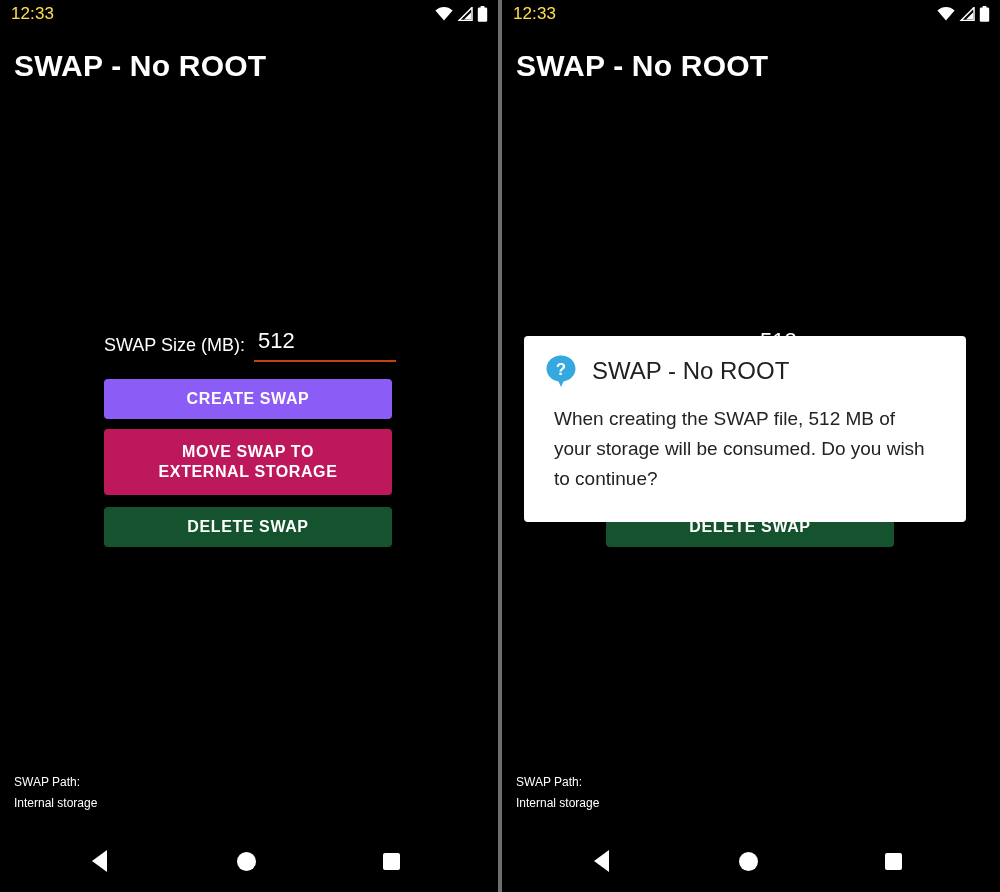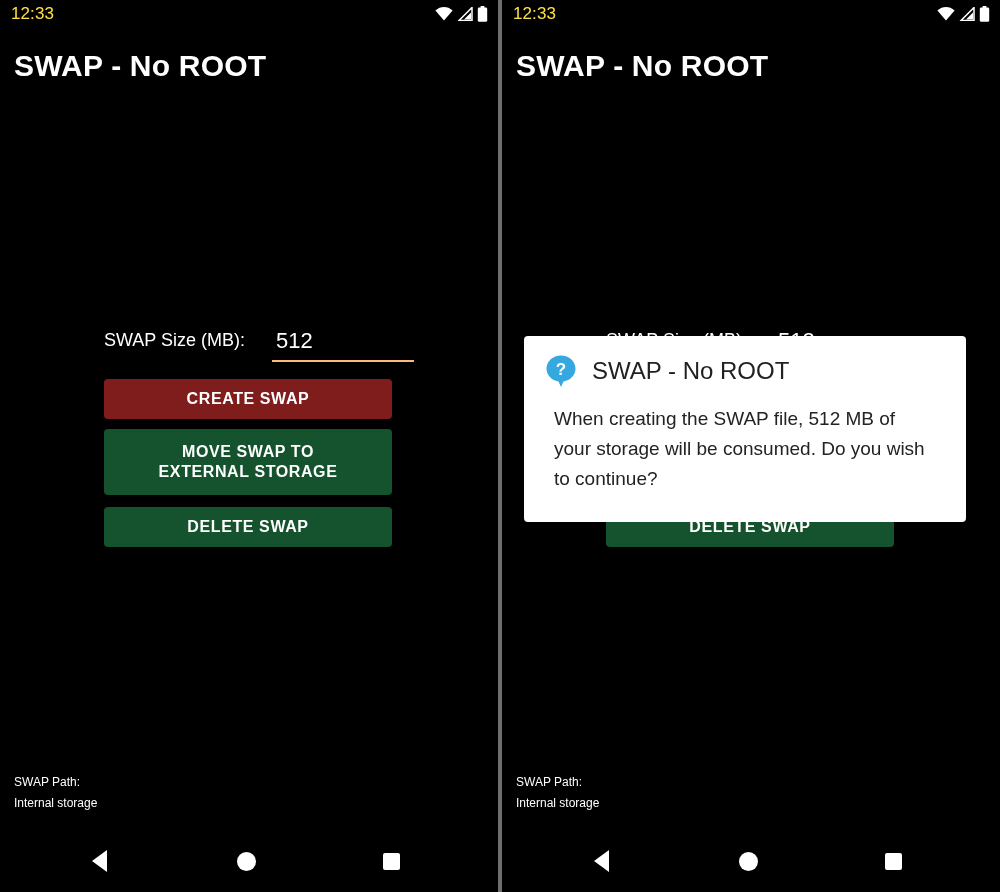--- a/index.html
+++ b/index.html
@@ -84,34 +84,33 @@
     line-height: 36px;
     white-space: nowrap;
   }
 
   
   .swap-size-row {
     position: absolute;
     left: 104px;
     top: 328px;
     display: flex;
-    align-items: flex-start;
-    gap: 18px;
+    align-items: center;
   }
   .swap-size-label {
     color: #ffffff;
     font-size: 18px;
     line-height: 24px;
     white-space: nowrap;
   }
   .swap-size-field {
     position: relative;
     margin-left: 9px;
     width: 142px;
-    border-bottom: 2px solid #fdba74;
+    border-bottom: 2px solid #c2410c;
     padding-bottom: 6px;
   }
   .swap-size-value {
     color: #ffffff;
     font-size: 22px;
     line-height: 26px;
     padding-left: 4px;
   }
 
   
@@ -130,26 +129,26 @@
     line-height: 20px;
     padding: 0;
     cursor: pointer;
     display: flex;
     align-items: center;
     justify-content: center;
   }
   .btn-create {
     top: 379px;
     height: 40px;
-    background: #7f1d1d;
+    background: #8b5cf6;
   }
   .btn-move {
     top: 429px;
     height: 66px;
-    background: #14532d;
+    background: #be185d;
   }
   .btn-delete {
     top: 507px;
     height: 40px;
     background: #14532d;
   }
   .btn-move-inner { white-space: pre-line; }
 
   
   .swap-path {

